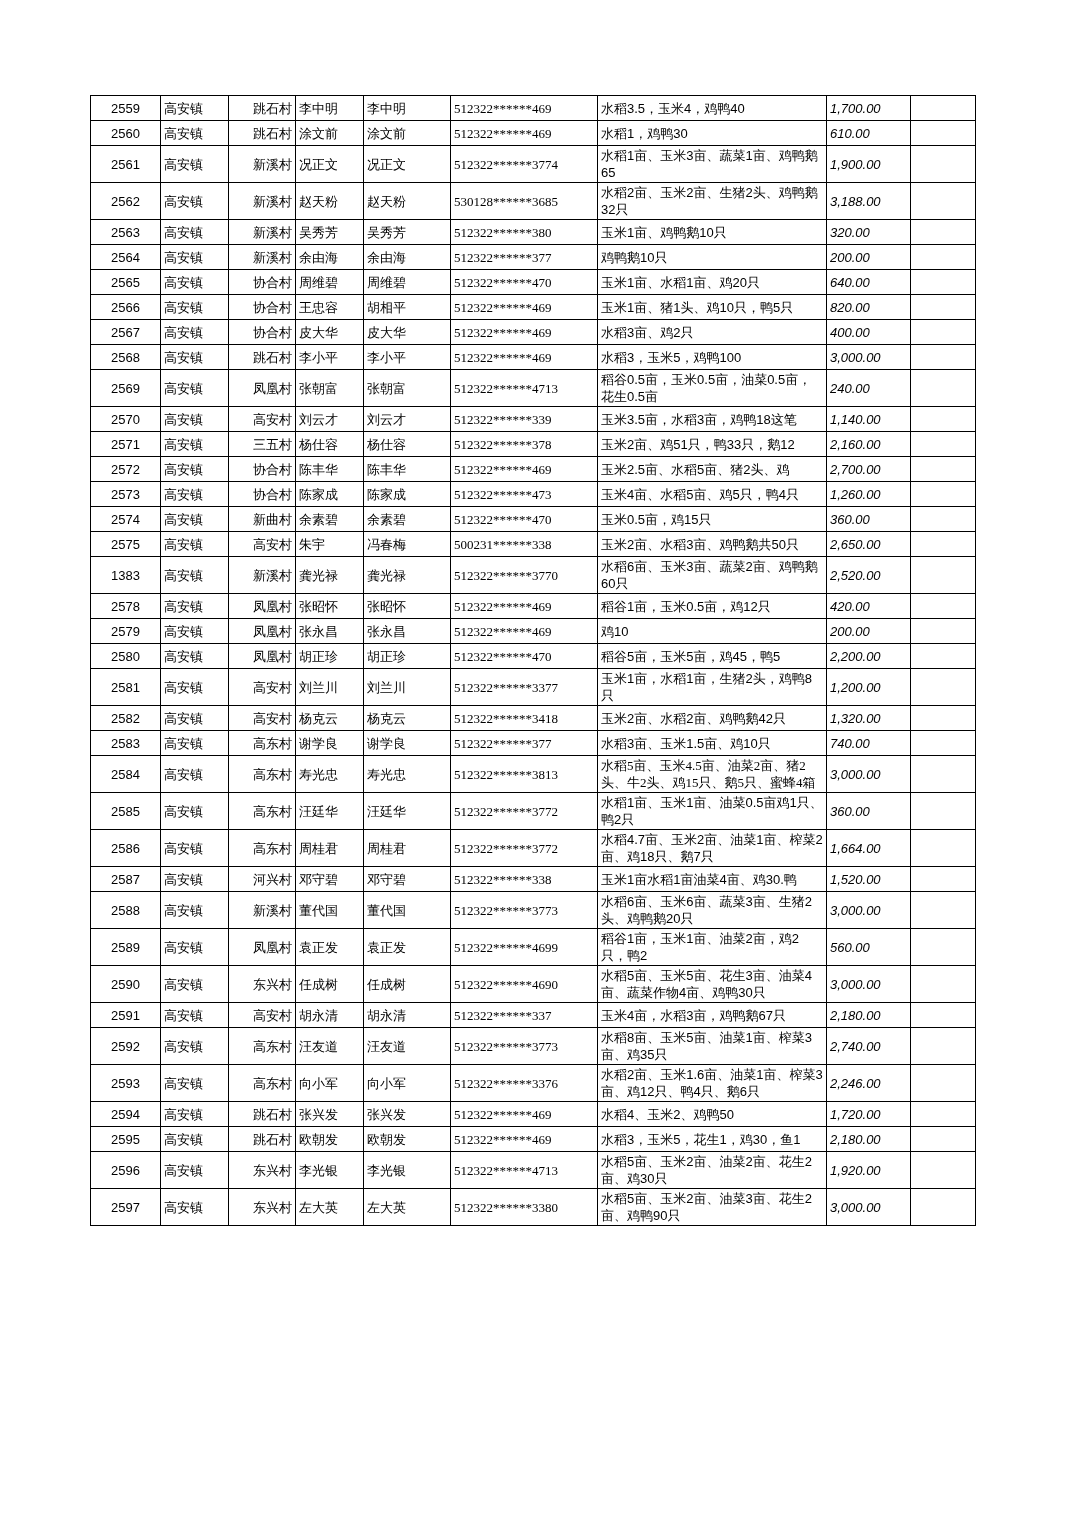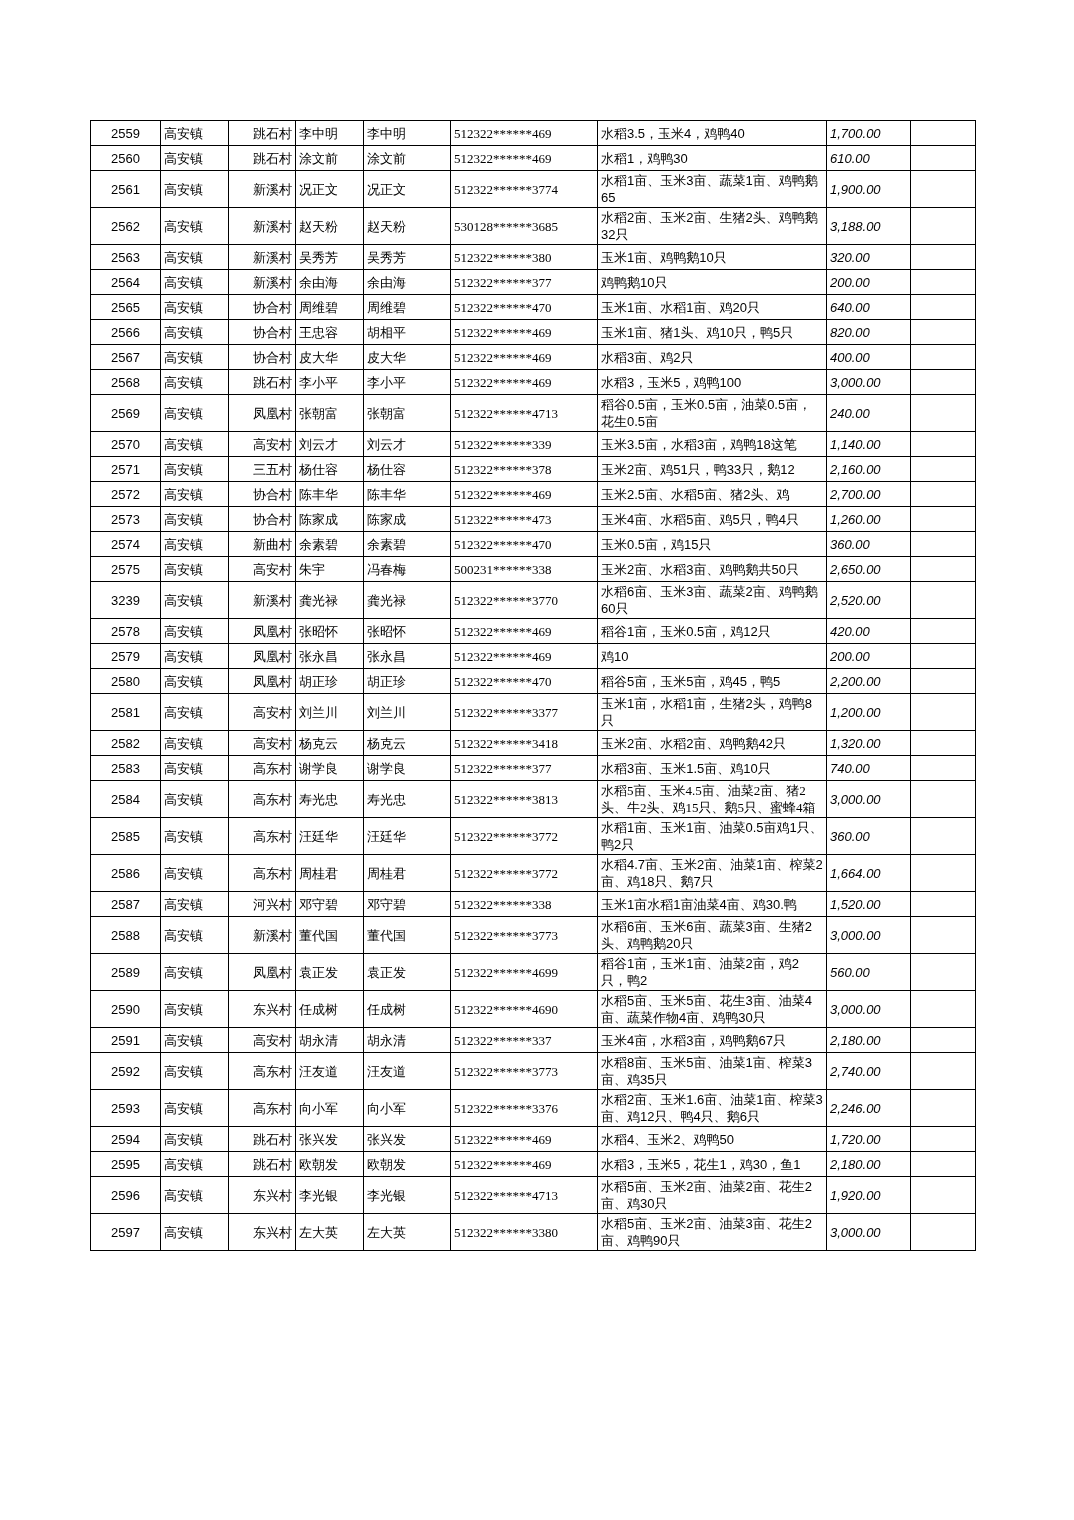--- a/index.html
+++ b/index.html
@@ -20,21 +20,20 @@
     background: #ffffff;
     overflow: hidden;
   }
   table.grid {
     position: absolute;
     left: 90px;
     top: 95px;
     border-collapse: collapse;
     table-layout: fixed;
     width: 885px;
-    margin-top: 25px;
   }
   table.grid td {
     border: 1px solid #000000;
     padding: 1px 3px;
     vertical-align: middle;
     overflow: hidden;
     font-size: 13px;
     line-height: 17px;
     height: 22px;
   }
@@ -284,21 +283,21 @@
     <td class="c-name">朱宇</td>
     <td class="c-name2">冯春梅</td>
     <td class="c-id">500231******338</td>
     <td class="c-products">玉米2亩、水稻3亩、鸡鸭鹅共50只</td>
     <td class="c-amount">2,650.00</td>
     <td class="c-blank"></td>
   </tr>
 
 
   <tr>
-    <td class="c-serial">3239</td>
+    <td class="c-serial">1383</td>
     <td class="c-town">高安镇</td>
     <td class="c-village">新溪村</td>
     <td class="c-name">龚光禄</td>
     <td class="c-name2">龚光禄</td>
     <td class="c-id">512322******3770</td>
     <td class="c-products">水稻6亩、玉米3亩、蔬菜2亩、鸡鸭鹅60只</td>
     <td class="c-amount">2,520.00</td>
     <td class="c-blank"></td>
   </tr>
 

